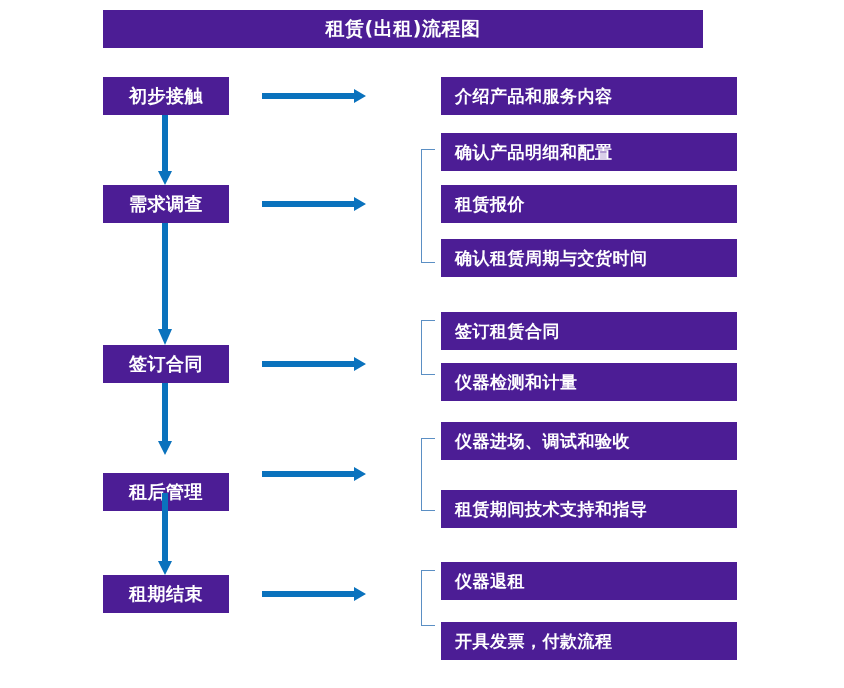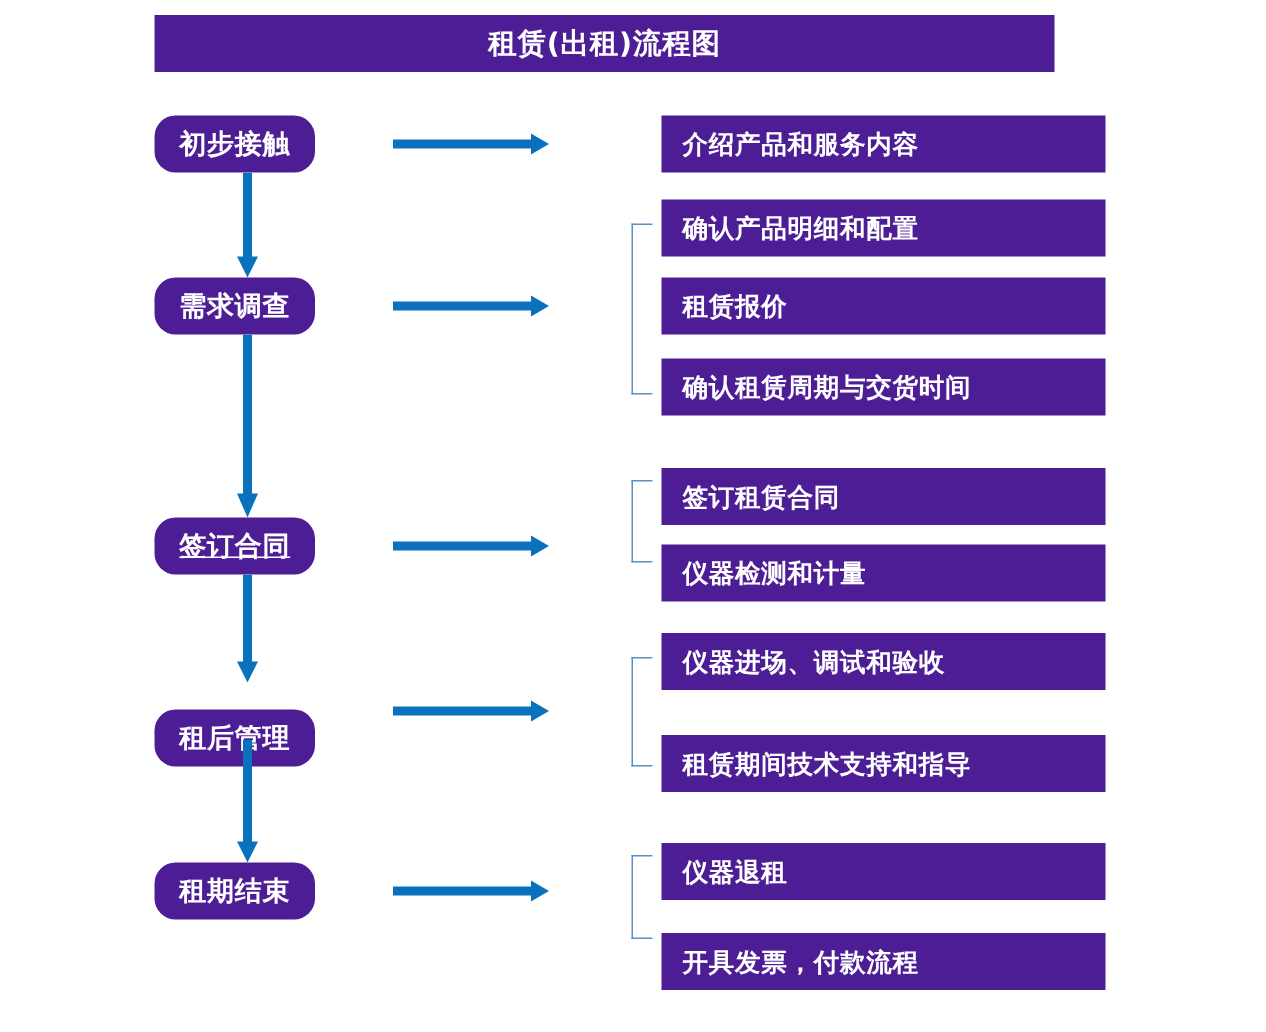--- a/index.html
+++ b/index.html
@@ -34,25 +34,24 @@
   .title-box {
     left: 103px;
     top: 10px;
     width: 600px;
     height: 38px;
     justify-content: center;
     font-size: 19px;
   }
   .stage-box {
     left: 103px;
-    width: 107px;
+    width: 126px;
     height: 38px;
     justify-content: center;
     font-size: 18px;
-    border-radius: 14px;
   }
   .detail-box {
     left: 441px;
     width: 296px;
     height: 38px;
     justify-content: flex-start;
     padding-left: 14px;
     font-size: 17px;
   }
   .h-arrow {
@@ -101,21 +100,21 @@
   <svg class="v-arrow" style="left:157px; top:223px; height:122px;" viewBox="0 0 16 122" preserveAspectRatio="none">
     <path d="M5 0 H11 V106 H15 L8 122 L1 106 H5 Z" fill="#0a72bd"></path>
   </svg>
 
   <div class="bracket" style="left:421px; top:149px; height:114px;"></div>
 
   <div class="box detail-box" style="top:133px;">确认产品明细和配置</div>
   <div class="box detail-box" style="top:185px;text-align:center;">租赁报价</div>
   <div class="box detail-box" style="top:239px;">确认租赁周期与交货时间</div>
 
-  <div class="box stage-box" style="top:345px;text-decoration:underline;">签订合同</div>
+  <div class="box stage-box" style="top:345px;">签订合同</div>
 
   <svg class="h-arrow" style="left:262px; top:356px;" viewBox="0 0 104 16">
     <path d="M0 5 H92 V1 L104 8 L92 15 V11 H0 Z" fill="#0a72bd"></path>
   </svg>
 
   <svg class="v-arrow" style="left:157px; top:383px; height:72px;" viewBox="0 0 16 72" preserveAspectRatio="none">
     <path d="M5 0 H11 V58 H15 L8 72 L1 58 H5 Z" fill="#0a72bd"></path>
   </svg>
 
   <div class="bracket" style="left:421px; top:320px; height:55px;"></div>

